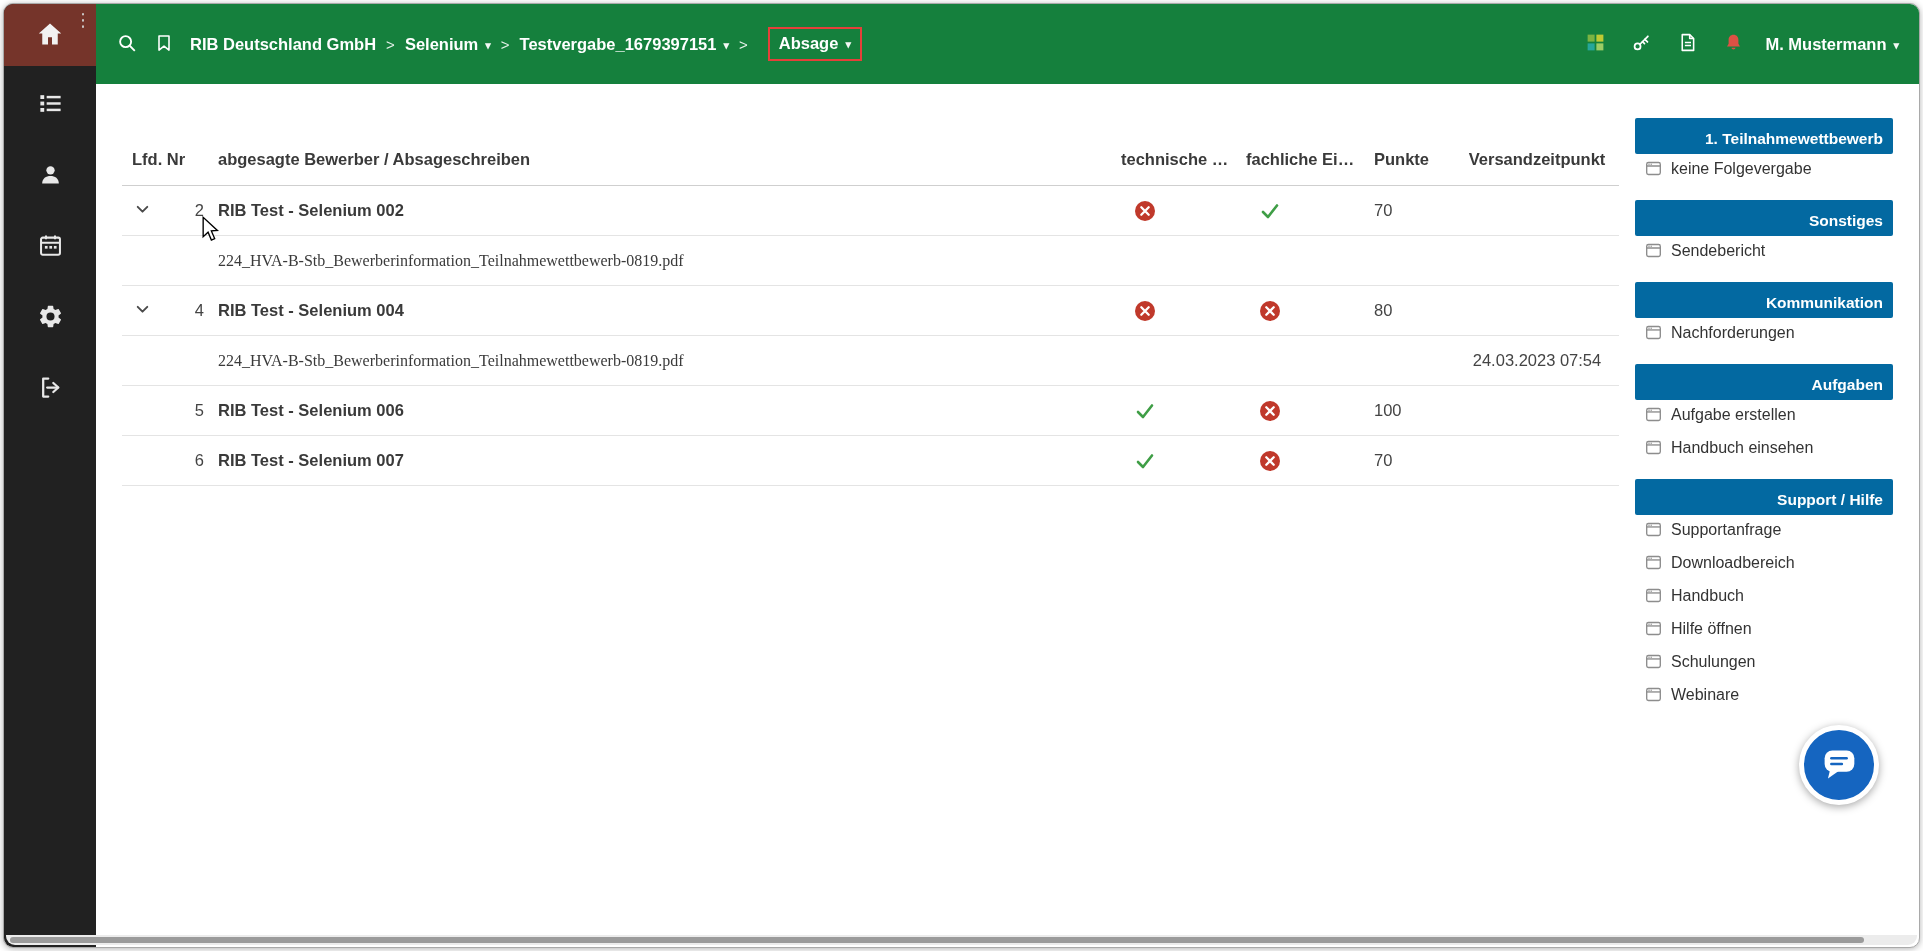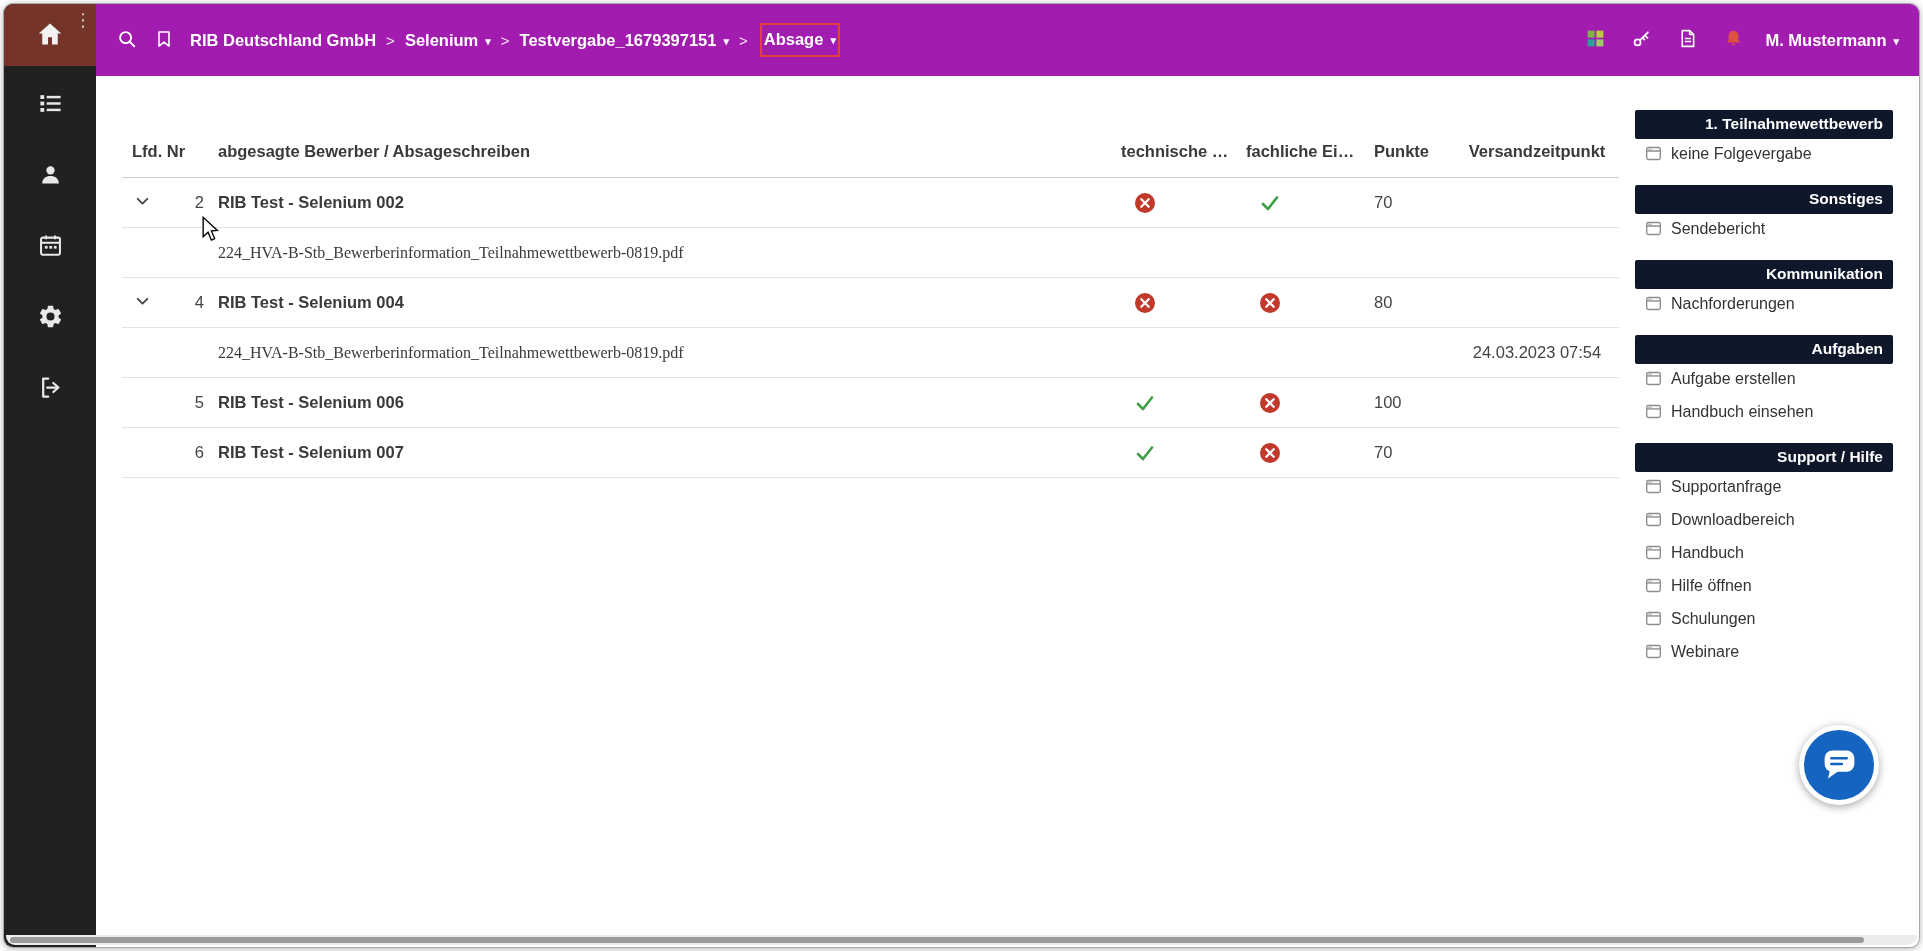--- a/index.html
+++ b/index.html
@@ -14,29 +14,29 @@
              display:flex; flex-direction:column; align-items:center; z-index:3; }
   .home-btn { width:100%; height:62px; background:#75342a; border:none; display:flex;
               align-items:center; justify-content:center; cursor:pointer; flex-shrink:0; }
   .grip { position:absolute; top:7px; right:4px; color:#cfcfcf; font-size:18px; line-height:1; }
   .side-nav { margin-top:16px; display:flex; flex-direction:column; gap:25px; }
   .side-btn { width:46px; height:46px; background:none; border:none; display:flex;
               align-items:center; justify-content:center; cursor:pointer; }
 
   
   .main { flex:1; display:flex; flex-direction:column; min-width:0; }
-  .topbar { height:72px; background:#a21caf; display:flex; align-items:center;
+  .topbar { height:80px; background:#15803d; display:flex; align-items:center;
             padding:0 20px 0 16px; gap:8px; flex-shrink:0; }
   .tb-icon-btn { background:none; border:none; padding:4px; display:flex; cursor:pointer; }
   .breadcrumb { display:flex; align-items:center; gap:10px; margin-left:4px; color:#fff;
                 font-size:16.5px; font-weight:700; }
   .crumb { display:flex; align-items:center; gap:7px; cursor:pointer; white-space:nowrap; }
   .sep { font-weight:400; font-size:15px; opacity:.9; }
   .caret { font-size:11px; line-height:1; opacity:.95; padding-top:2px; }
-  .crumb.hl { border:2px solid #e4403a; padding:5px 2px 6px; margin-left:2px; }
+  .crumb.hl { border:2px solid #e4403a; padding:5px 9px 6px; margin-left:10px; }
   .tb-right { margin-left:auto; display:flex; align-items:center; gap:17px;justify-content:space-between; }
   .user { display:flex; align-items:center; gap:7px; color:#fff; font-weight:700;
           font-size:16.5px; cursor:pointer; white-space:nowrap; }
 
   
   .content { flex:1; display:flex; min-height:0; }
   .table-area { flex:1; padding:50px 8px 0 26px; min-width:0; }
   .thead, .trow { display:grid; grid-template-columns:96px minmax(0,1fr) 125px 128px 85px 160px;
                   align-items:center; }
   .thead { height:52px; border-bottom:1px solid #cfcfcf; font-weight:700; color:#3a3a3a;
@@ -51,22 +51,22 @@
   .status { padding-left:13px; }
   .status svg { display:none; }
   .st-pass .ic-pass { display:block; }
   .st-fail .ic-fail { display:block; }
   .sub .c-name { font-weight:400; color:#3a3a3a; font-size:16px; cursor:pointer;font-family:Liberation Serif, serif; }
   .c-versand { padding-right:4px;text-align:center; }
 
   
   .right-panel { width:258px; flex-shrink:0; margin:34px 26px 0 8px; }
   .group { margin-bottom:13px; }
-  .group-header { background:#0f172a; color:#fff; font-weight:700; font-size:15.5px;
-                  text-align:right; padding:5px 10px 6px; border-radius:2px; }
+  .group-header { background:#0369a1; color:#fff; font-weight:700; font-size:15.5px;
+                  text-align:right; padding:12px 10px 6px; border-radius:2px; }
   .group-item { display:flex; align-items:flex-start; gap:9px; padding:6px 2px 6px 10px;
                 font-size:16px; color:#333; cursor:pointer; }
 
   
   .chat-fab { position:absolute; right:40px; bottom:142px; width:80px; height:80px;
               border-radius:50%; background:#1565c0; border:5px solid #fff;
               box-shadow:0 2px 8px rgba(0,0,0,.35); display:flex; align-items:center;
               justify-content:center; cursor:pointer; z-index:4; }
   .hscroll { position:absolute; left:2px; right:2px; bottom:2px; height:10px; background:#ececec;
              border-radius:0 0 9px 9px; z-index:5; }

